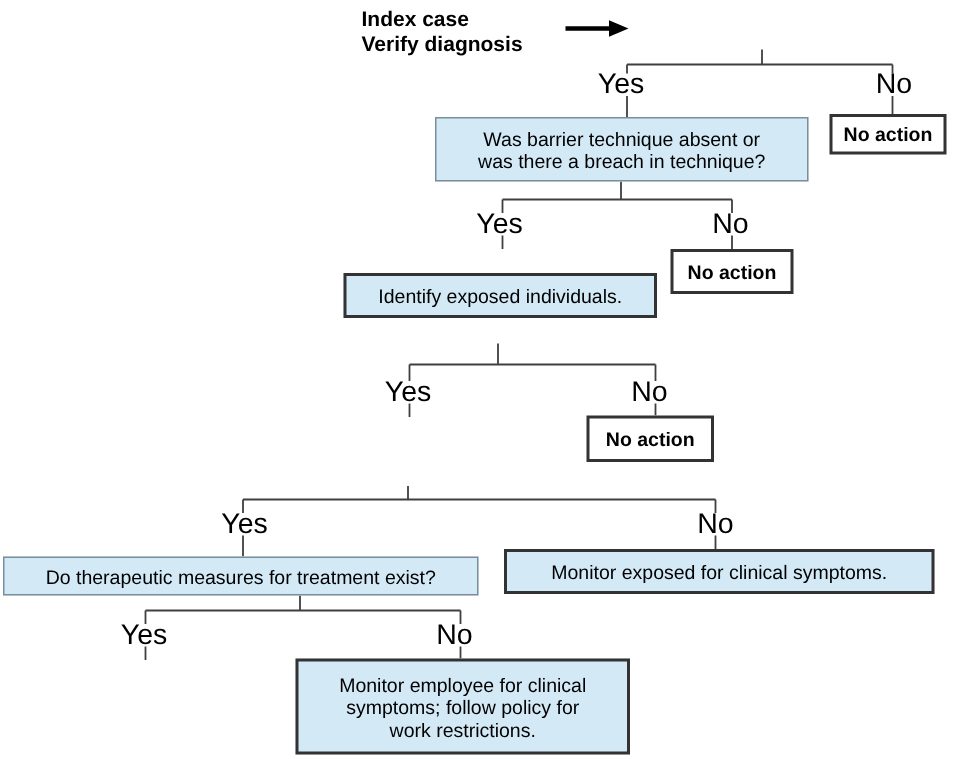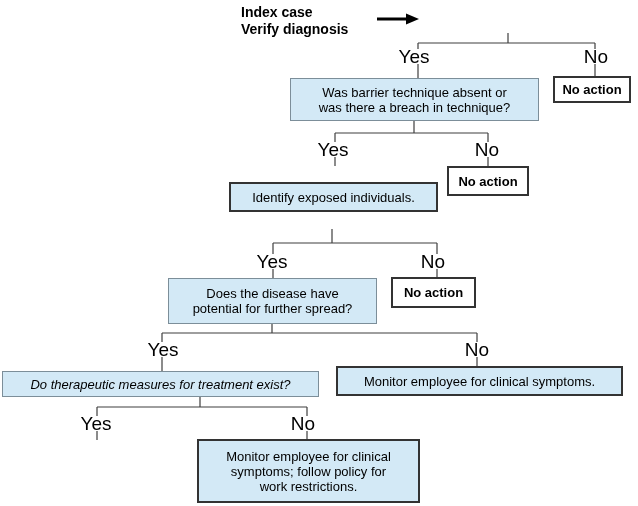--- a/index.html
+++ b/index.html
@@ -93,31 +93,29 @@
   <div class="branch-label" style="left:487px; top:142px;">No</div>
 
   <div class="node blue-thick" style="left:229px; top:166px; width:209px; height:30px;margin-top:16px;">Identify exposed individuals.</div>
 
   <div class="node white-thick" style="left:447px; top:166px; width:82px; height:30px;">No action</div>
 
 
   <div class="branch-label" style="left:272px; top:254px;">Yes</div>
   <div class="branch-label" style="left:433px; top:254px;">No</div>
 
-  <div class="node blue-thin" style="left:168px; top:278px; width:209px; height:46px;">Does the disease have
-potential for further spread?</div>
 
   <div class="node white-thick" style="left:391px; top:277px; width:85px; height:31px;">No action</div>
 
   <div class="branch-label" style="left:163px; top:342px;">Yes</div>
   <div class="branch-label" style="left:477px; top:342px;">No</div>
 
-  <div class="node blue-thin" style="left:2px; top:371px; width:317px; height:26px;font-style:italic;">Do therapeutic measures for treatment exist?</div>
+  <div class="node blue-thin" style="left:2px; top:371px; width:317px; height:26px;">Do therapeutic measures for treatment exist?</div>
 
-  <div class="node blue-thick" style="left:336px; top:366px; width:287px; height:30px;">Monitor employee for clinical symptoms.</div>
+  <div class="node blue-thick" style="left:336px; top:366px; width:287px; height:30px;">Monitor exposed for clinical symptoms.</div>
 
   <div class="branch-label" style="left:96px; top:416px;">Yes</div>
   <div class="branch-label" style="left:303px; top:416px;">No</div>
 
 
   <div class="node blue-thick" style="left:197px; top:439px; width:223px; height:64px;">Monitor employee for clinical
 symptoms; follow policy for
 work restrictions.</div>
 
 </div>

